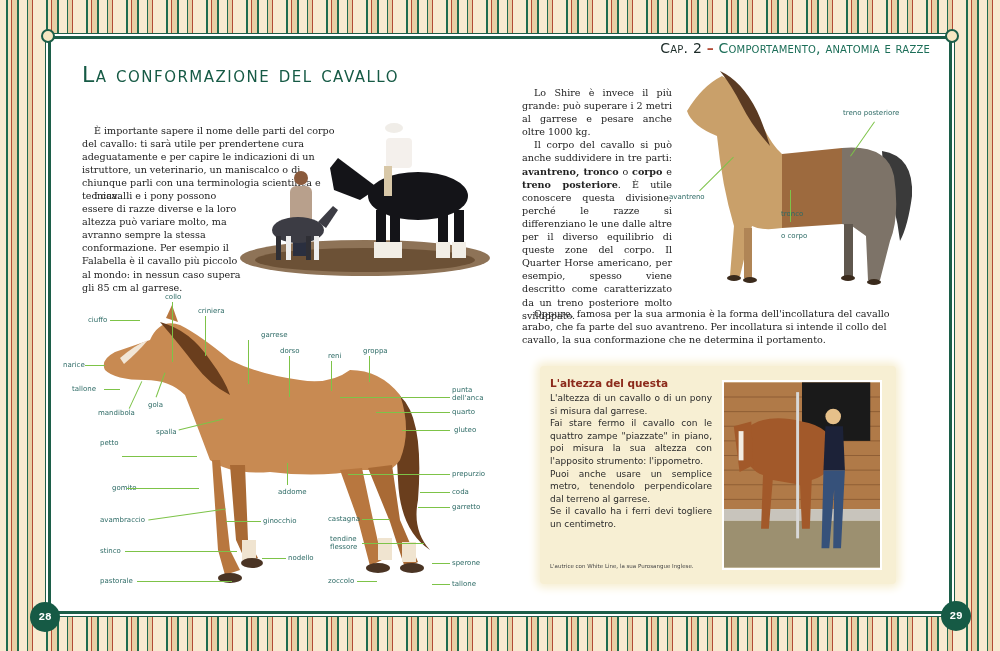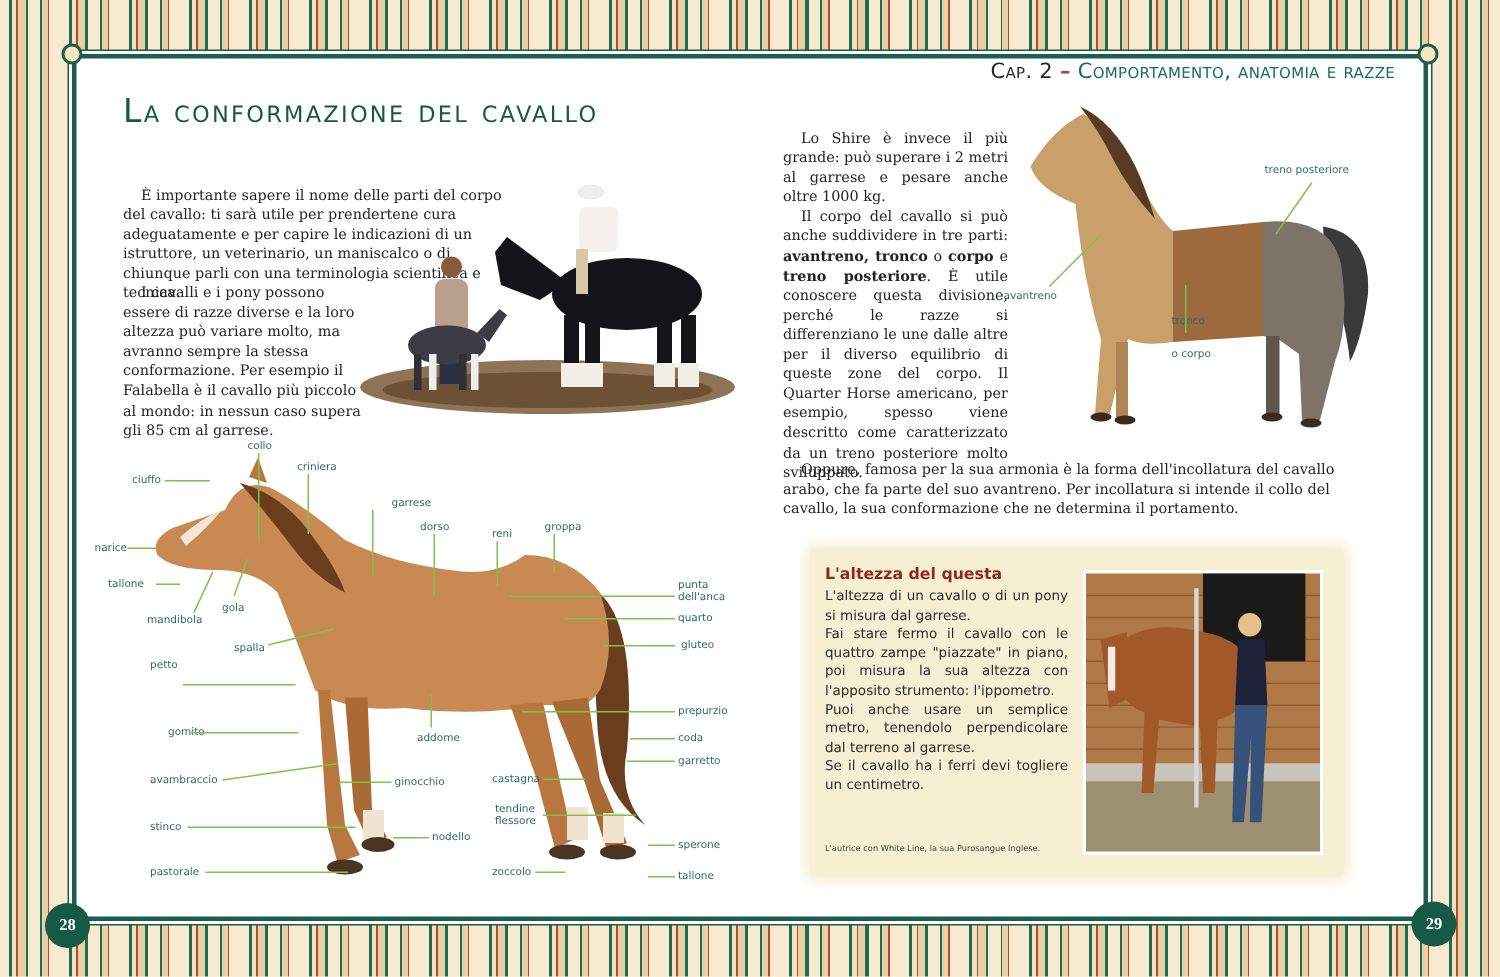--- a/index.html
+++ b/index.html
@@ -27,21 +27,21 @@
     border: 3px solid #1c5e49;
     box-shadow: 0 0 0 2px #ffffff, 0 0 0 3px #1c5e49;
     border-radius: 2px;
   }
   .corner {
     position: absolute; width: 14px; height: 14px;
     background: #f7e6c2; border: 2px solid #1c5e49; border-radius: 50%;
   }
   .page-num {
     position: absolute; width: 30px; height: 30px; border-radius: 50%;
-    background: #165a45; color: #fff; font-family: Liberation Serif, serif;
+    background: #165a45; color: #fff; font-family: Liberation Mono, monospace;
     font-size: 11px; font-weight: bold; display: flex; align-items: center; justify-content: center;
   }
   .title {
     position: absolute; left: 82px; top: 62px;
     font-family: "DejaVu Sans", sans-serif; color: #165a45;
     font-size: 22px; letter-spacing: 1.5px; font-variant: small-caps; font-weight: normal;
   }
   .chapter {
     position: absolute; right: 70px; top: 40px;
     font-family: "DejaVu Sans", sans-serif; font-size: 14px; letter-spacing: 0.2px;

